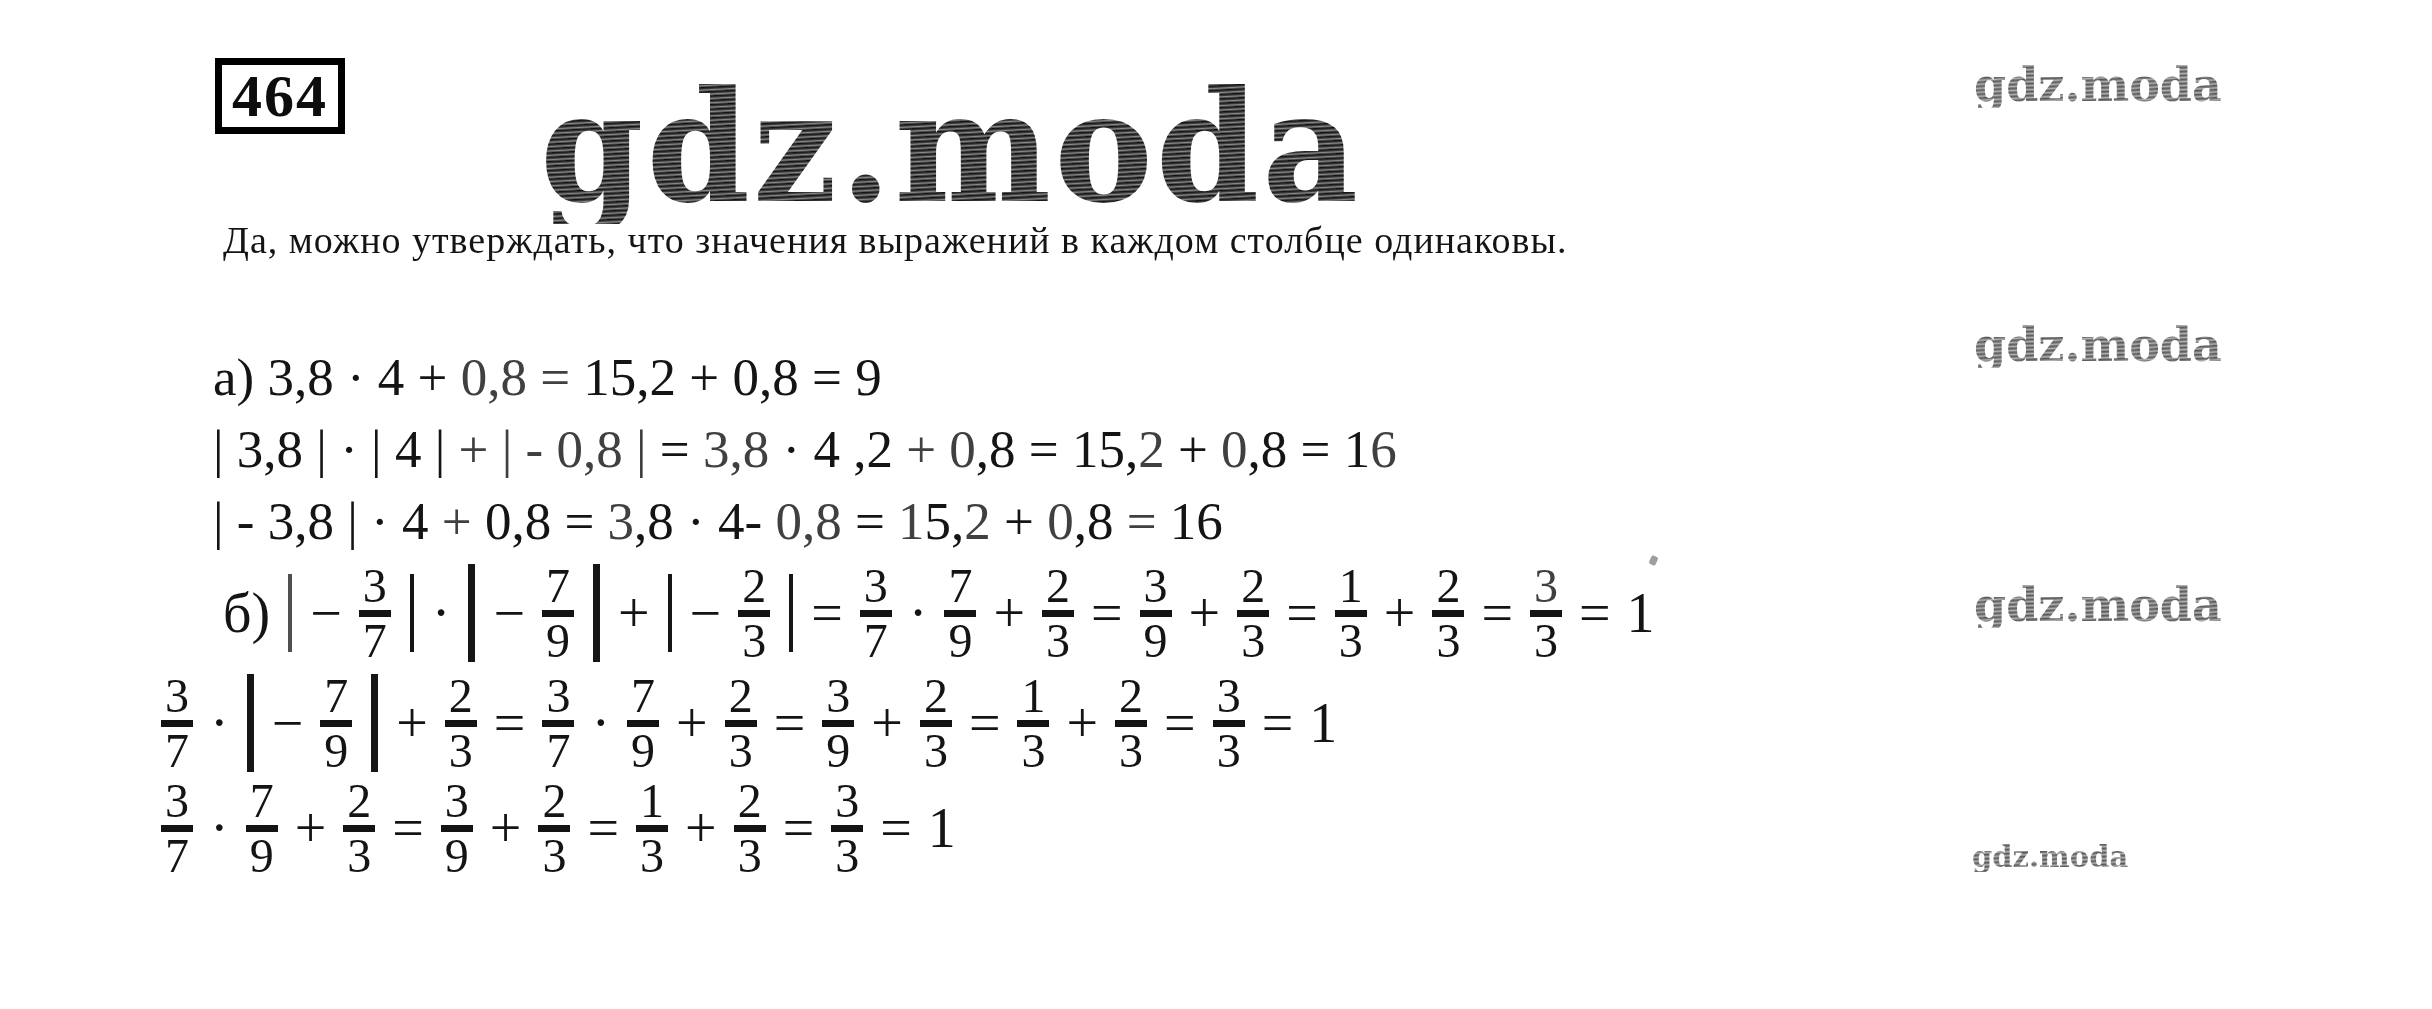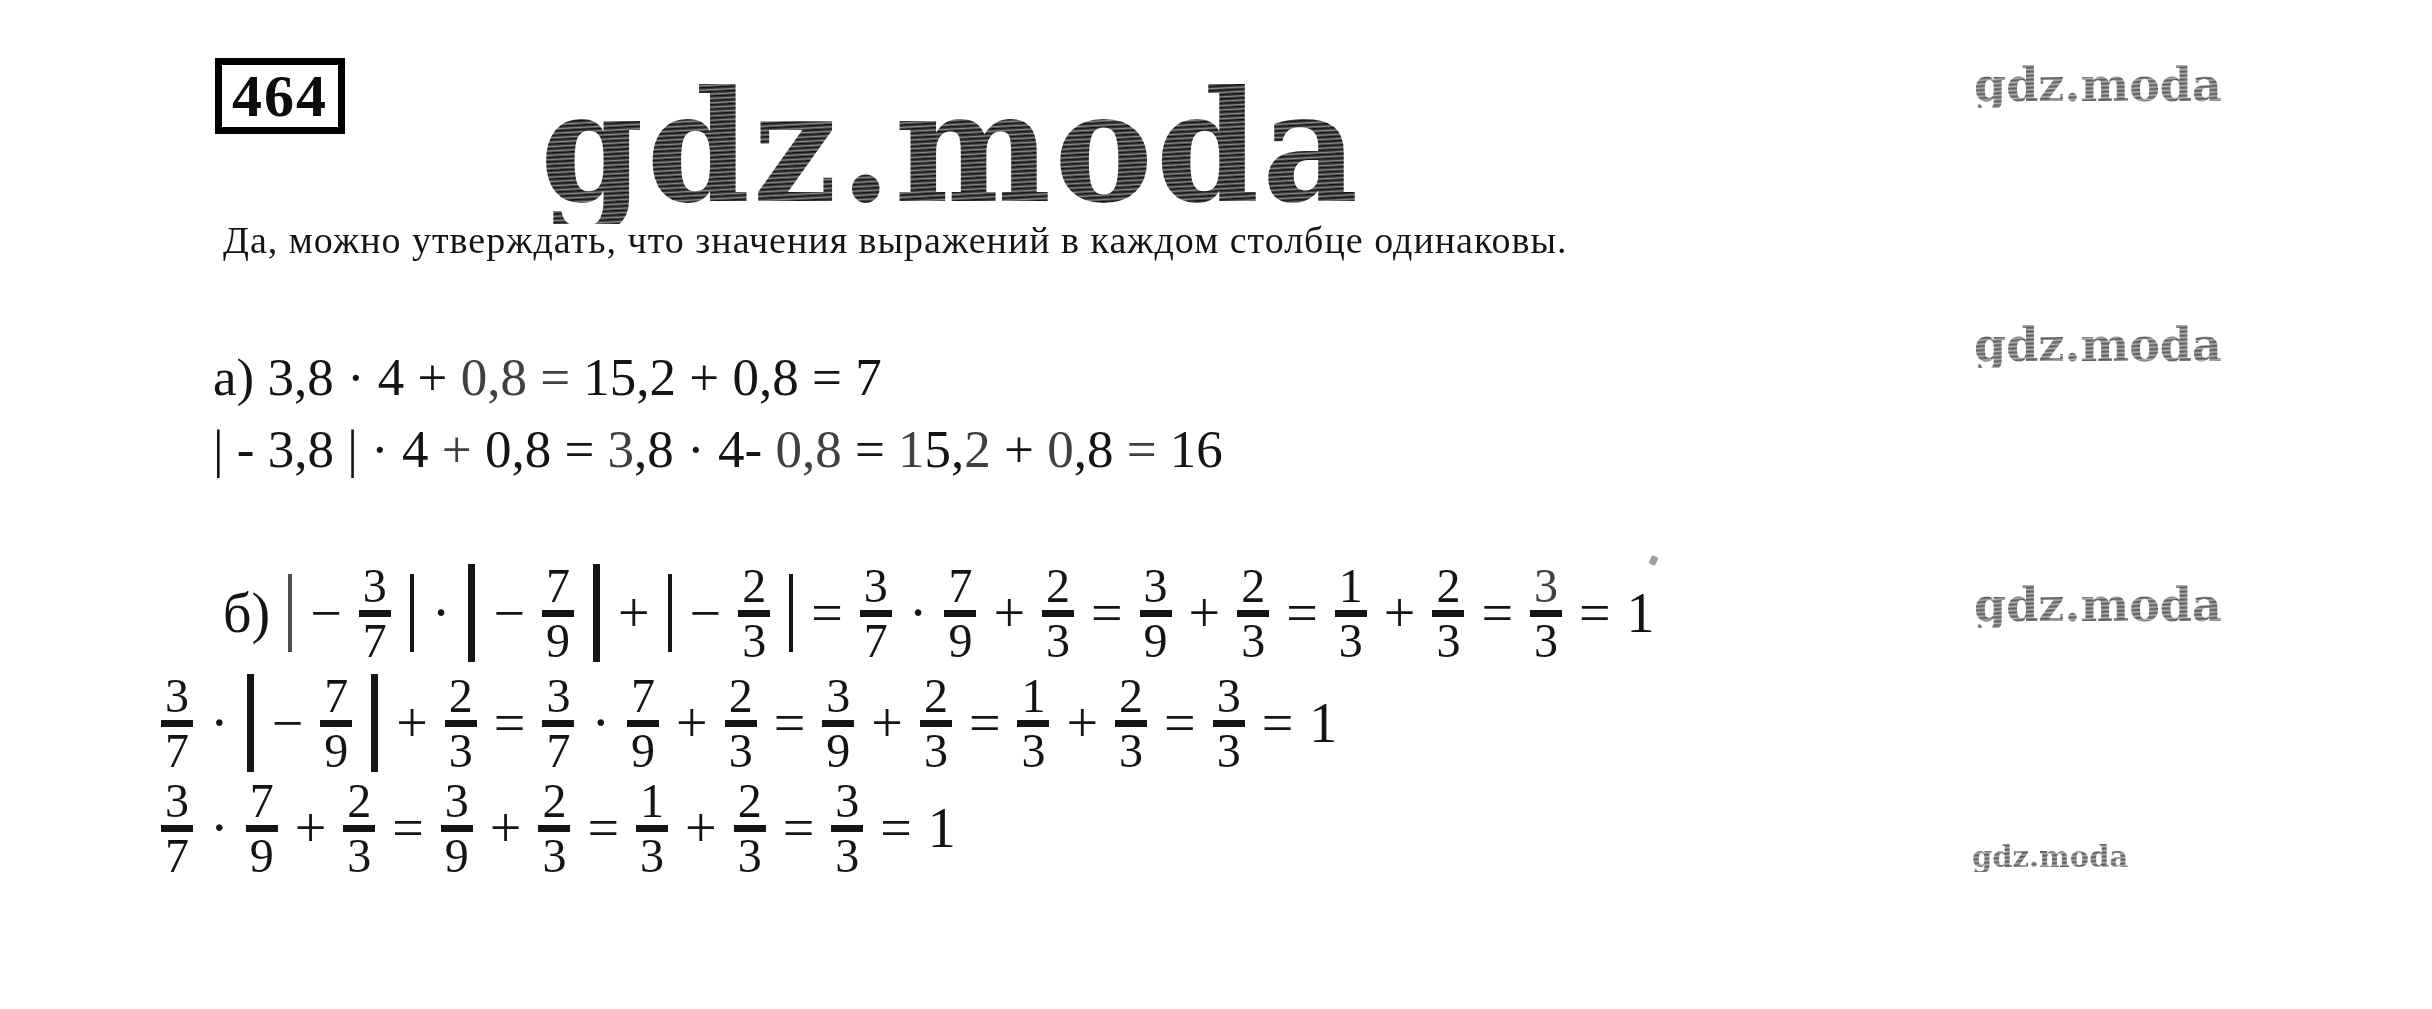--- a/index.html
+++ b/index.html
@@ -80,21 +80,22 @@
   <div class="wm wm1 hatch-light">gdz.moda</div>
   <div class="wm wm2 hatch-light">gdz.moda</div>
   <div class="wm wm3 hatch-light">gdz.moda</div>
   <div class="wm wm4 hatch-light">gdz.moda</div>
 
   <div class="para">
     <div>Да, можно утверждать, что значения выражений в каждом столбце одинаковы.</div>
   </div>
 
   <div class="amath">
-    <div class="aline"><span class="t k">а) 3,8 · 4 + </span><span class="t g">0,8 </span><span class="t g">= </span><span class="t k">15,2 + 0,8 = 7</span></div>
+    <div class="aline"><span class="t k">а) 3,8 · 4 + </span><span class="t g">0,8 </span><span class="t g">= </span><span class="t k">15,2 + 0,8 = 9</span></div>
+    <div class="aline"><span class="t k">| 3,8 | · | 4 | </span><span class="t g">+ | - 0,8 | </span><span class="t k">= </span><span class="t g">3,8</span><span class="t k"> · 4 ,2 </span><span class="t g">+ 0</span><span class="t k">,8 = 15,</span><span class="t g">2</span><span class="t k"> + </span><span class="t g">0</span><span class="t k">,8 = 1</span><span class="t g">6</span></div>
     <div class="aline"><span class="t k">| - 3,8 | · 4 </span><span class="t g">+ </span><span class="t k">0,8 = </span><span class="t g">3</span><span class="t k">,8 · 4</span><span class="t k">- </span><span class="t g">0,8</span><span class="t k"> = </span><span class="t g">1</span><span class="t k">5,</span><span class="t g">2</span><span class="t k"> + </span><span class="t g">0</span><span class="t k">,8 </span><span class="t g">= </span><span class="t k">16</span></div>
   </div>
 
   <div class="bline b1">
       <span class="t k">б)</span>
       <span class="vbar thin m"></span>
       <span class="t k">−</span>
       <span class="frac">
         <span class="num k">3</span>
         <span class="rule k"></span>

